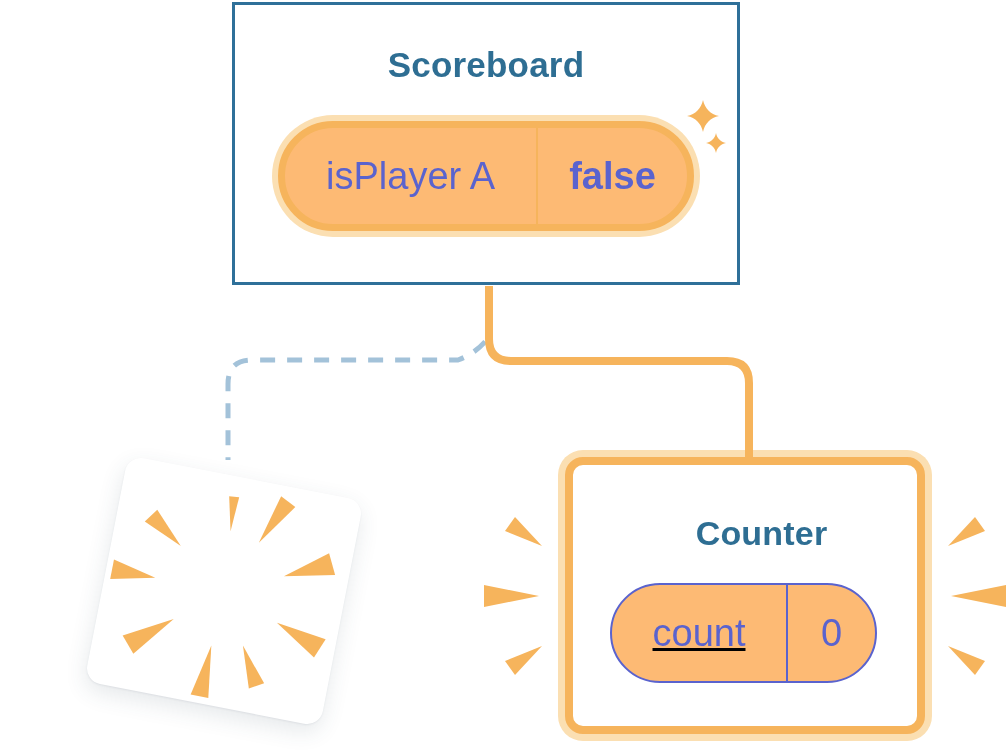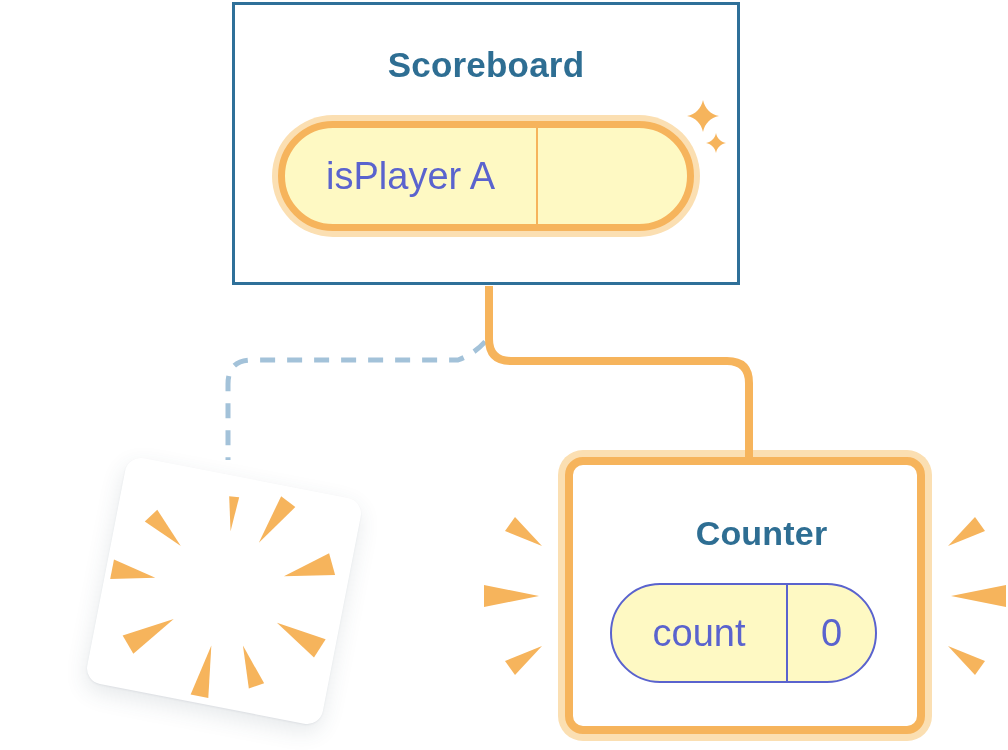--- a/index.html
+++ b/index.html
@@ -22,21 +22,21 @@
   }
   
   .scoreboard{
     position:absolute;left:232px;top:2px;width:508px;height:283px;
     box-sizing:border-box;border:3px solid var(--blue-border);
     border-radius:0;background:#ffffff;
   }
   .scoreboard .card-title{margin-top:42px;}
   .pill{
     position:absolute;box-sizing:border-box;display:flex;align-items:stretch;
-    background:#fef9c3;
+    background:#fdba74;
   }
   .pill-cell{display:flex;align-items:center;justify-content:center;}
   .pill-name{color:var(--purple);font-size:38px;font-weight:400;}
   .pill-value{color:var(--purple);font-size:38px;}
   .scoreboard-pill{
     left:43px;top:116px;width:416px;height:110px;
     border:7px solid var(--orange);border-radius:55px;
     box-shadow:0 0 0 6px var(--orange-halo);
   }
   .scoreboard-pill .cell-name{width:251px;}
@@ -49,21 +49,21 @@
     box-sizing:border-box;border:8px solid var(--orange);
     border-radius:18px;background:#ffffff;
     box-shadow:0 0 0 7px var(--orange-halo);
     padding-left:33px;
   }
   .counter .card-title{margin-top:51px;font-size:34px;}
   .counter-pill{
     left:37px;top:118px;width:267px;height:100px;
     border:2px solid var(--purple);border-radius:50px;
   }
-  .counter-pill .cell-name{width:174px;}
+  .counter-pill .cell-name{width:174px;text-decoration:underline;}
   .counter-pill .cell-value{flex:1;}
   .counter-pill .pill-divider{width:2px;background:var(--purple);}
   .counter-pill .pill-value{font-weight:400;}
   
   .poof-card{
     position:absolute;left:104px;top:476px;width:240px;height:230px;
     background:#ffffff;border-radius:16px;
     transform:rotate(11deg);
     box-shadow:0 1px 2px rgba(50,70,90,0.08), 0 8px 22px rgba(50,70,90,0.12);
   }
@@ -82,20 +82,23 @@
 
 <div class="canvas">
 
   <div class="scoreboard">
     <div class="card-title">Scoreboard</div>
     <div class="pill scoreboard-pill">
       <div class="pill-cell cell-name">
         <span class="pill-name">isPlayer A</span>
       </div>
       <div class="pill-divider"></div>
+      <div class="pill-cell cell-value">
+        <span class="pill-value">false</span>
+      </div>
     </div>
   </div>
 
   <div class="counter">
     <div class="card-title">Counter</div>
     <div class="pill counter-pill">
       <div class="pill-cell cell-name">
         <span class="pill-name">count</span>
       </div>
       <div class="pill-divider"></div>

